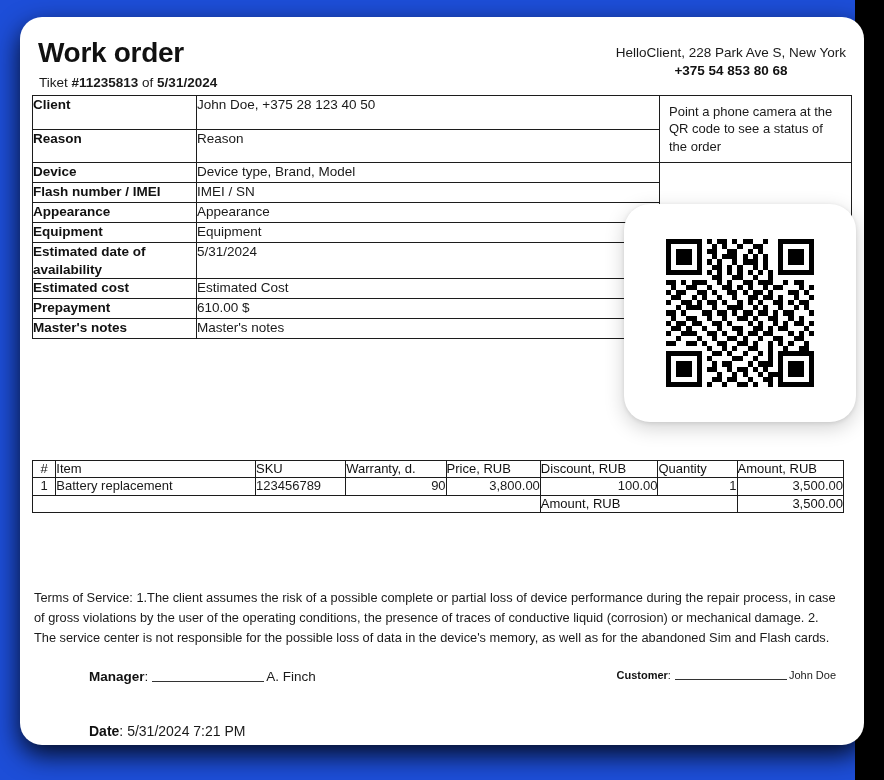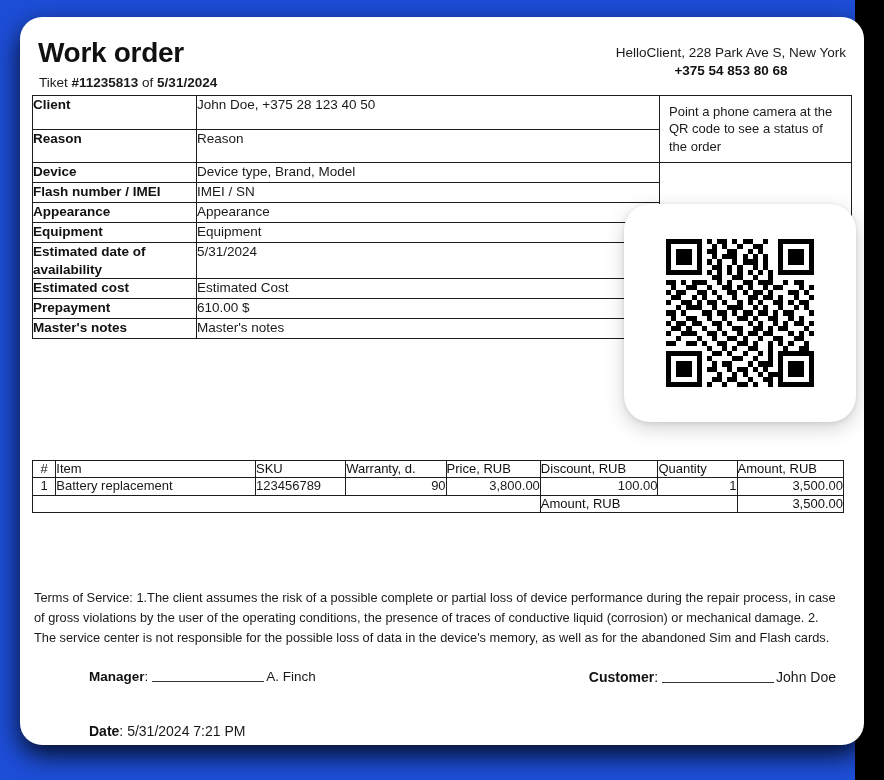--- a/index.html
+++ b/index.html
@@ -203,21 +203,21 @@
     white-space: nowrap;
   }
   .sig-right {
     position: absolute;
     right: 0;
     top: 0;
     text-align: right;
     white-space: nowrap;
   }
   .sig-line-text {
-    font-size: 14px;
+    font-size: 11px;
     color: #1a1a1a;
     white-space: nowrap;
   }
   .sig-label { font-weight: bold; color: #111111; padding-left: 33px; }
   .rule {
     display: inline-block;
     width: 112px;
     border-bottom: 1.4px solid #333333;
     margin: 0 2px -1px 4px;
     height: 10px;

